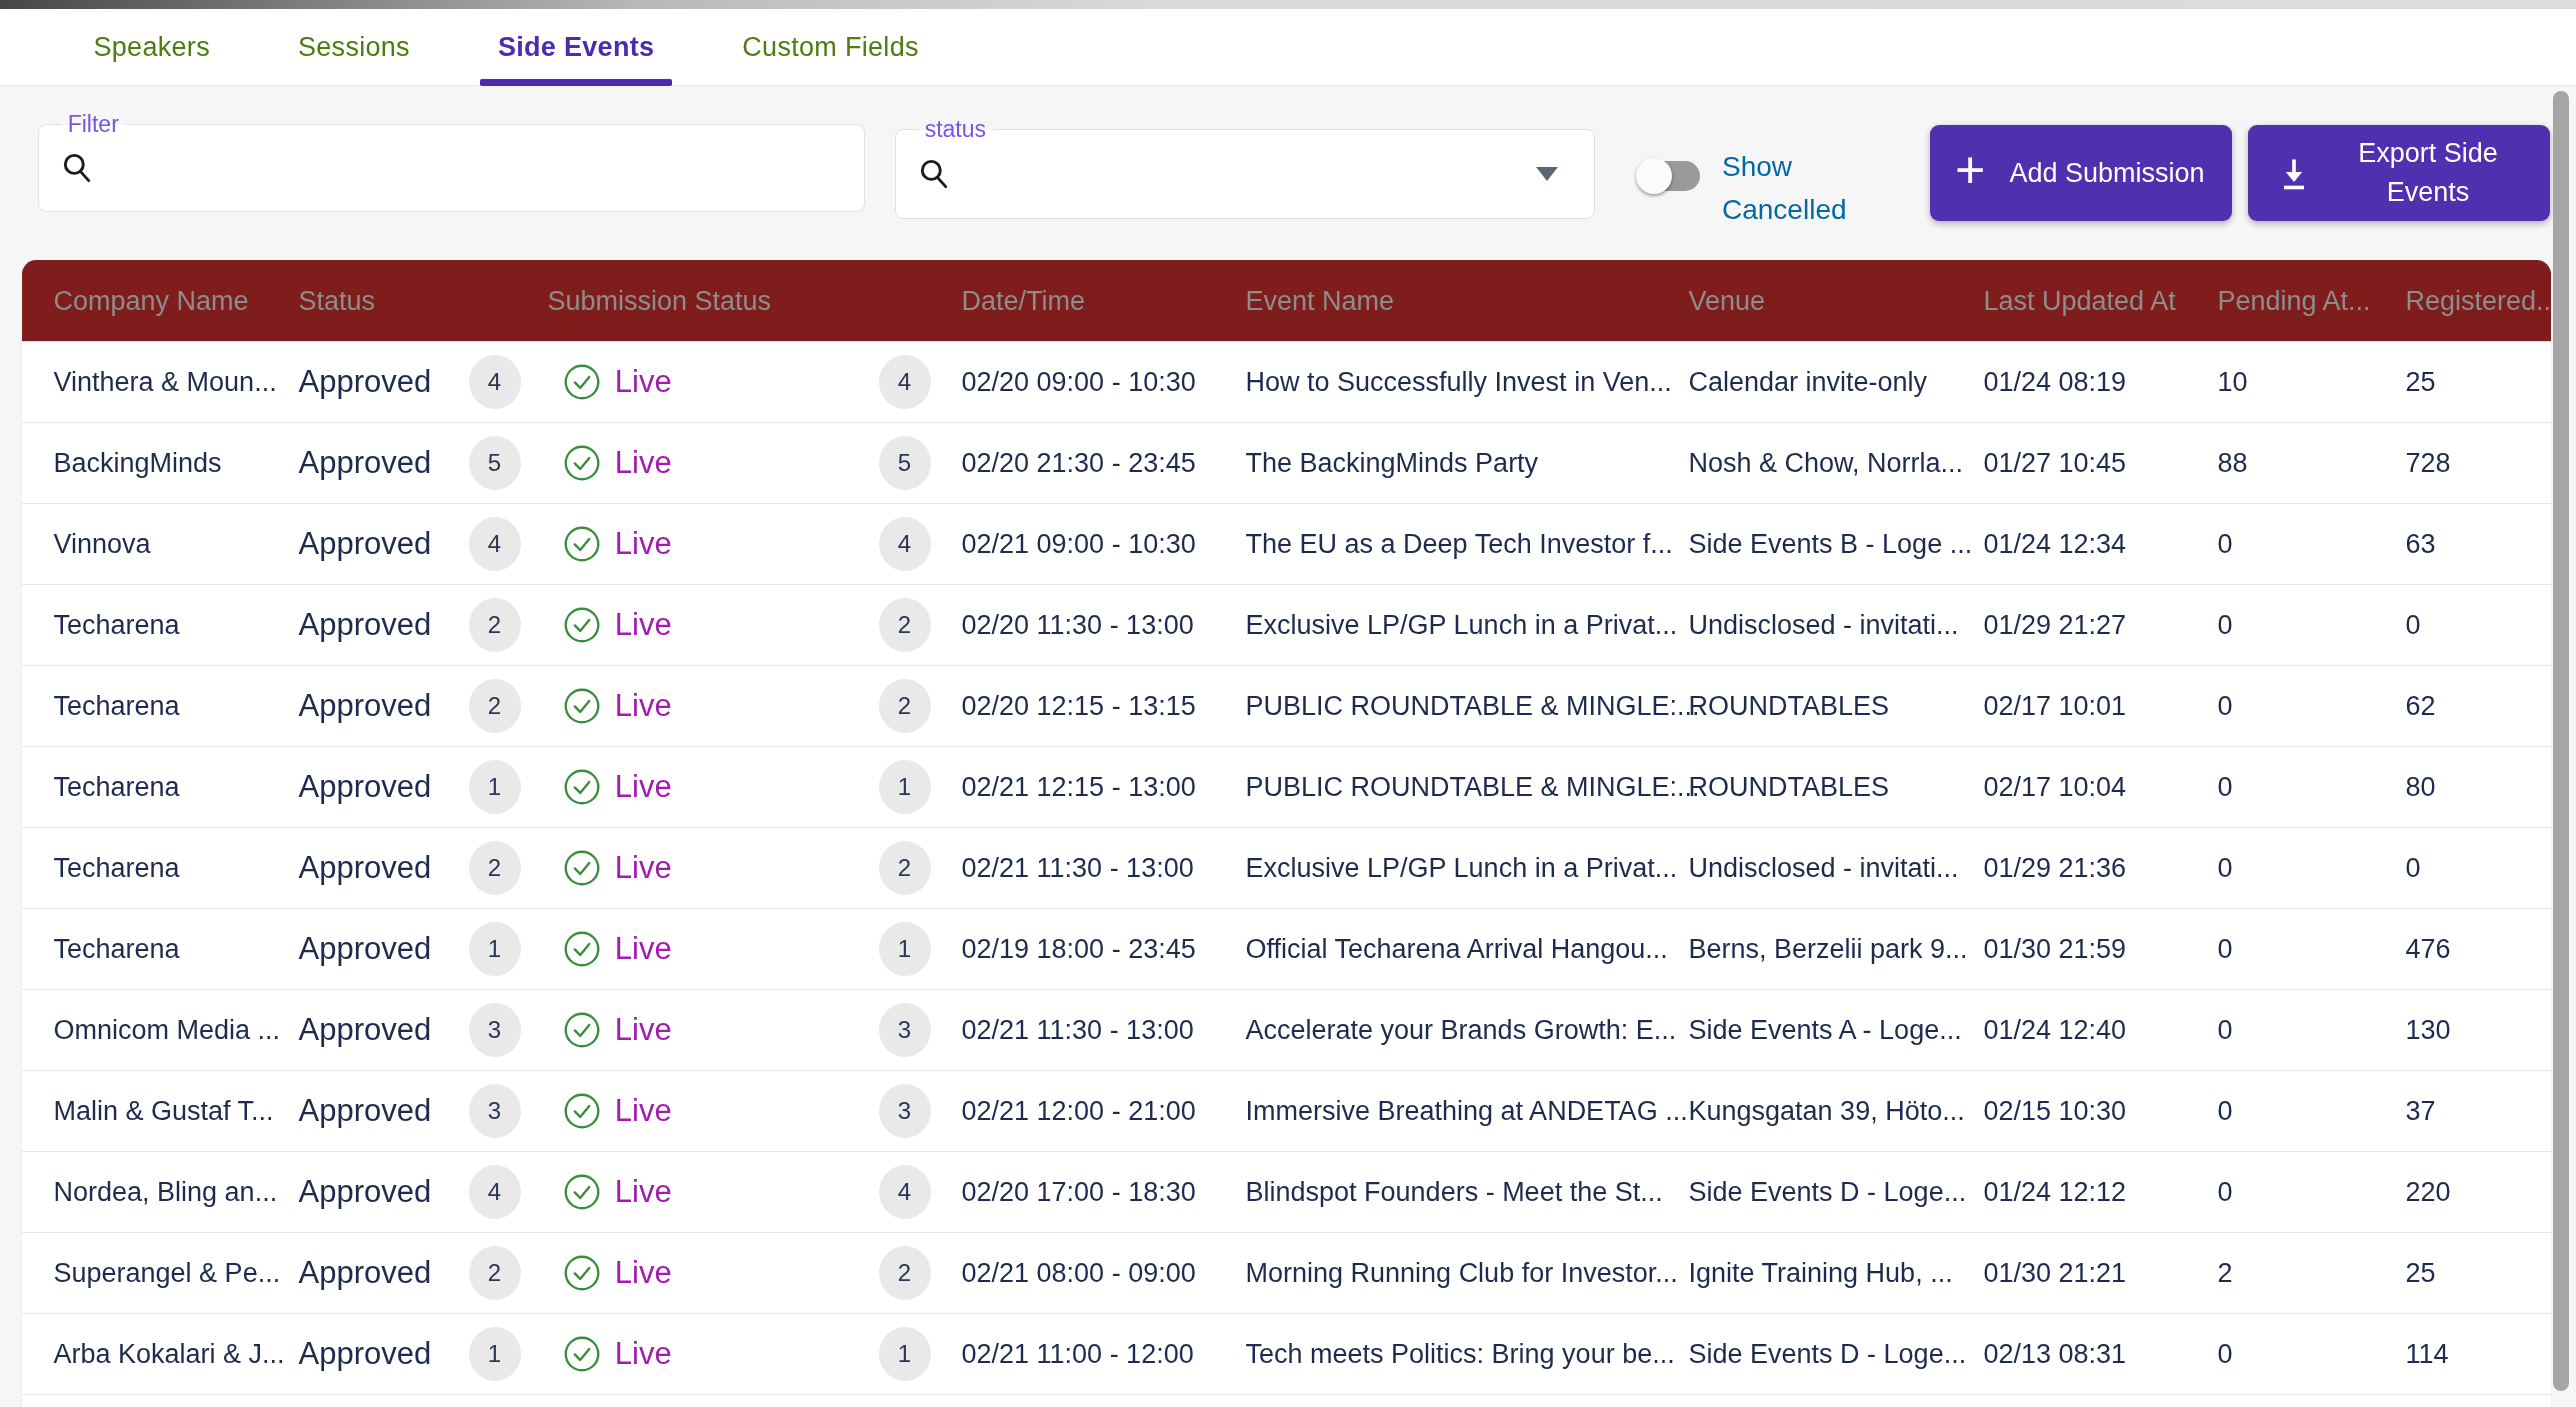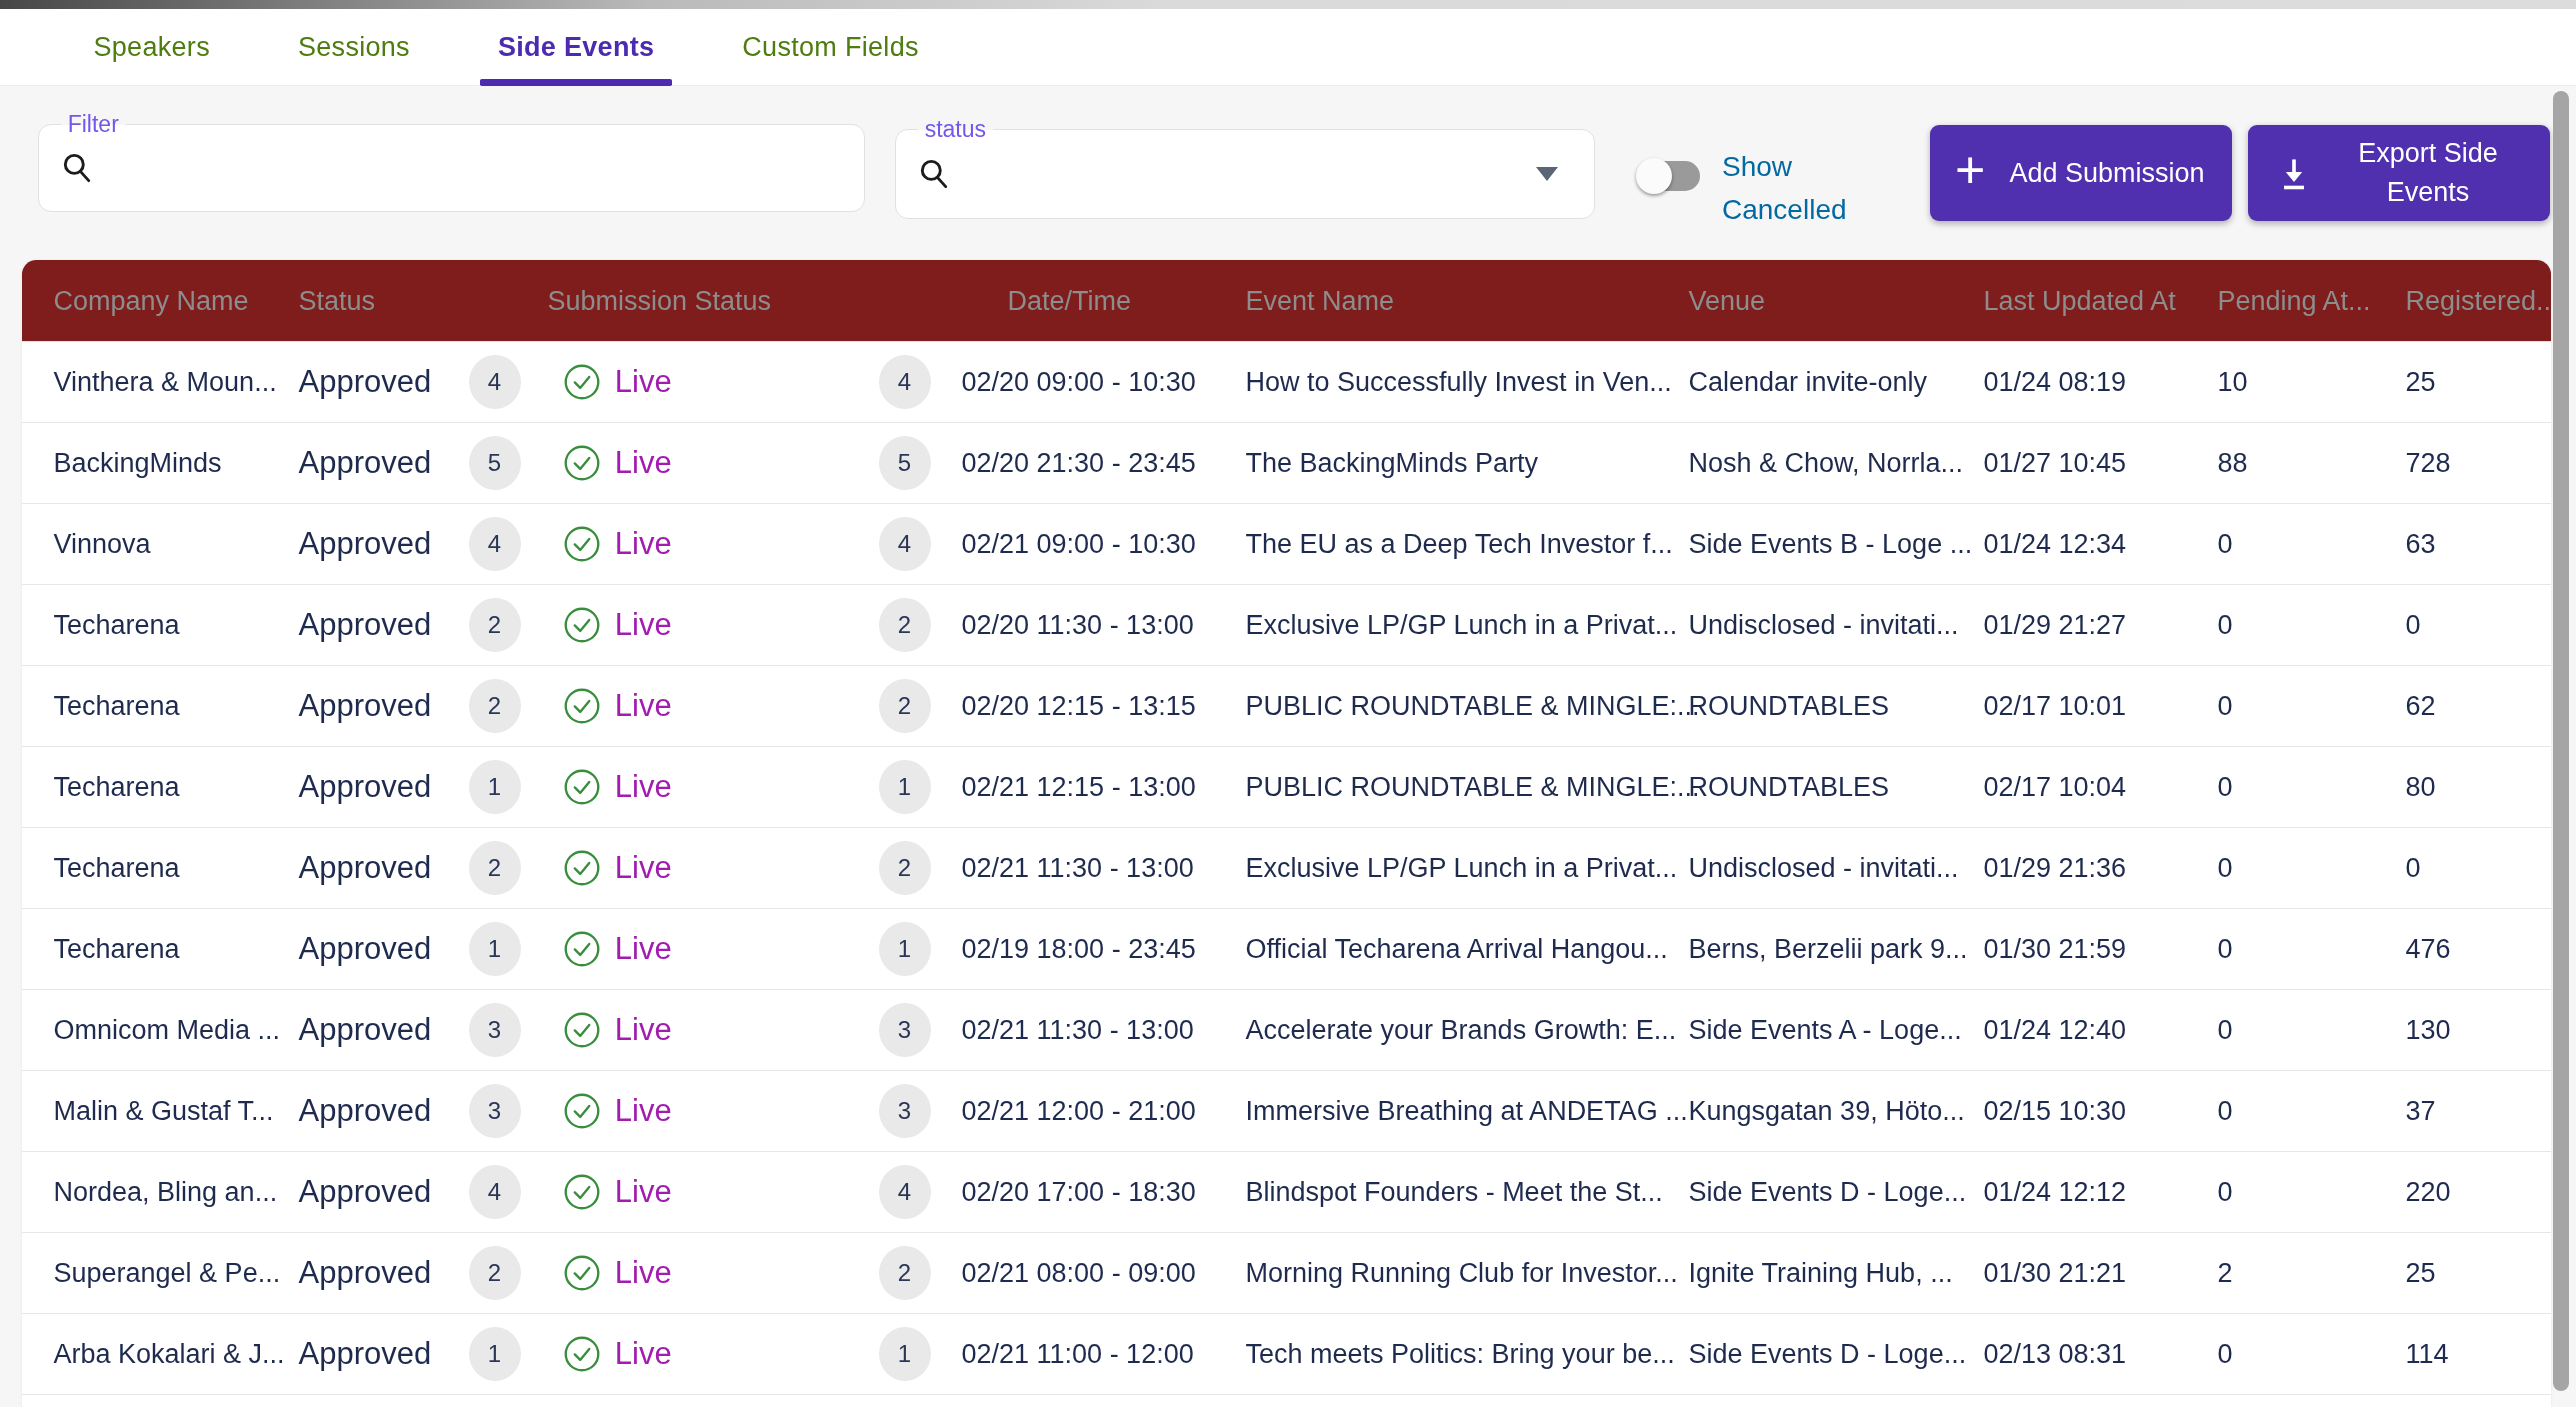--- a/index.html
+++ b/index.html
@@ -18,21 +18,21 @@
   .tab { position:relative; height:77px; display:flex; align-items:center; padding:0 12.5px;
     font-size:27px; color:#4d7c0f; letter-spacing:0.3px; cursor:pointer; background:none; border:none;
     font-family:"Liberation Sans", sans-serif; }
   .tab.first { margin-left:81px; }
   .tab + .tab { margin-left:63px; }
   .tab.active { color:#4c2bb0; font-weight:bold; }
   .tab.active::after { content:""; position:absolute; left:-5.4px; right:-5.4px; bottom:0; height:6.3px;
     background:#4c2bb0; border-radius:1.8px; }
 
   
-  .field { position:absolute; background:#ffffff; border:1.8px solid #e1e1e5; border-radius:13px; }
+  .field { position:absolute; background:#ffffff; border:1.8px solid #e1e1e5; border-radius:8px; }
   .field-label { position:absolute; top:-15px; left:21.5px; font-size:23px; color:#7456e8;
     padding:0 7.2px; background:linear-gradient(#f6f6f7 52%, #ffffff 52%); line-height:29px; }
   .filter-field { left:38px; top:124px; width:827px; height:88px; }
   .status-field { left:895px; top:129px; width:700px; height:90px; }
   .search-icon { position:absolute; left:19.7px; top:50%; transform:translateY(-50%); }
   .field input { position:absolute; left:68px; top:0; width:555px; height:100%; border:none; outline:none;
     font-size:27px; color:#1f2b4e; background:transparent; font-family:"Liberation Sans", sans-serif; }
   .dd-arrow { position:absolute; right:36px; top:50%; transform:translateY(-50%);
     width:0; height:0; border-left:11.6px solid transparent; border-right:11.6px solid transparent;
     border-top:14.3px solid #5a6676; }
@@ -54,21 +54,21 @@
   .dl-icon { margin:0 5.4px 0 27px; }
 
   
   .card { position:absolute; left:21.5px; top:260px; width:2529px; height:1147px; background:#ffffff;
     border-radius:14.3px 14.3px 0 0; box-shadow:0 0.9px 2.7px rgba(0,0,0,.07); overflow:hidden; }
   .thead { position:relative; height:82px; background:#7f1d1d; border-bottom:0.9px solid #e3e3e5; }
   .th { position:absolute; top:50%; transform:translateY(-50%); font-size:27px; color:#8d8d8d; white-space:nowrap; }
   .h-company    { left:32px; }
   .h-status     { left:277px; }
   .h-submission { left:526px; }
-  .h-date       { left:940px;margin-left:46px; }
+  .h-date       { left:940px; }
   .h-event      { left:1224px; }
   .h-venue      { left:1667px; }
   .h-updated    { left:1962px; }
   .h-pending    { left:2196px; }
   .h-registered { left:2384px; }
 
   .trow { position:relative; height:81px; background:#ffffff; border-bottom:0.9px solid #e6e6e8; }
   .cell { position:absolute; top:50%; transform:translateY(-50%); font-size:27px; color:#1f2b4e; white-space:nowrap; }
   .c-company    { left:32px; }
   .c-status     { left:277px; font-size:31px; }

